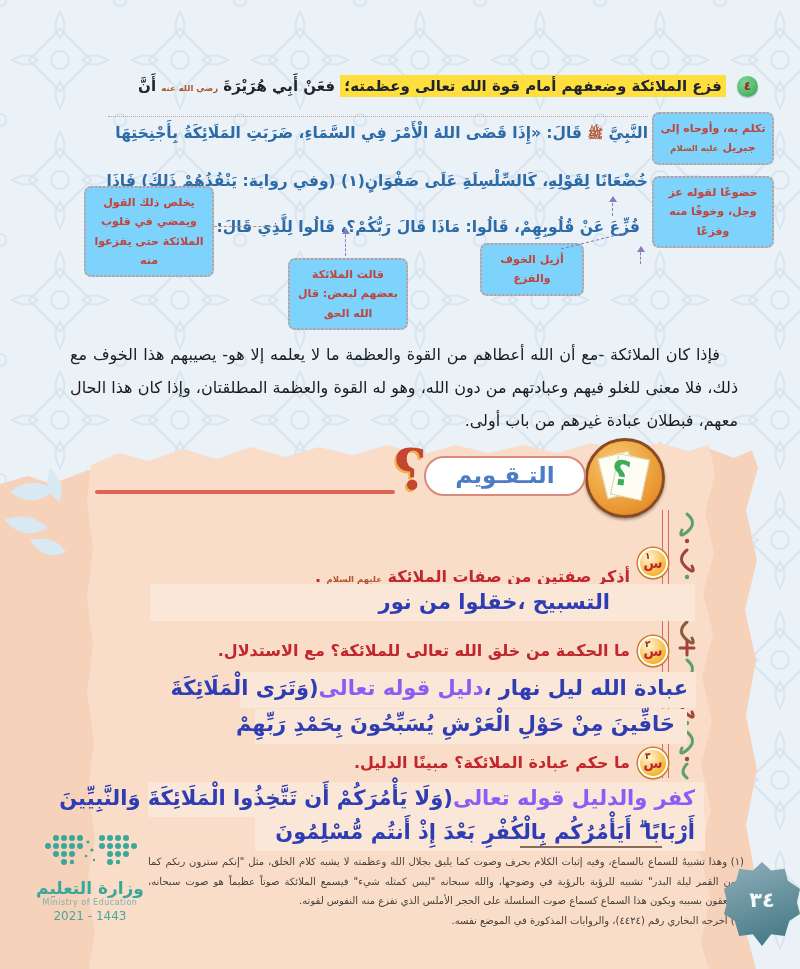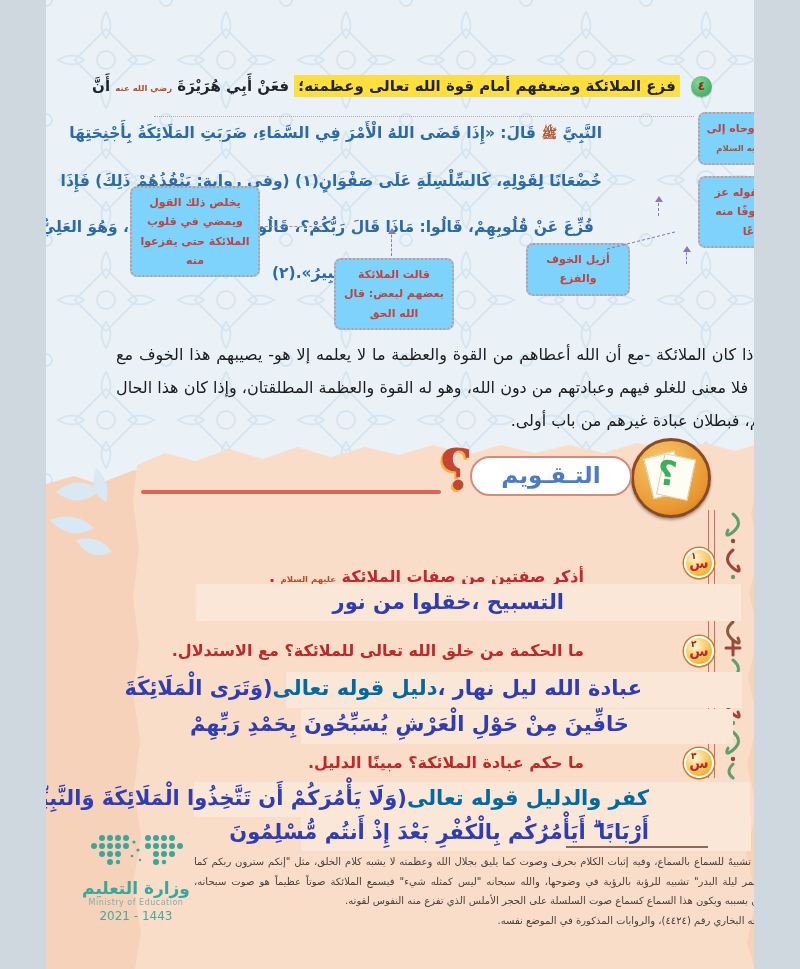--- a/index.html
+++ b/index.html
@@ -1,17 +1,17 @@
 <!DOCTYPE html>
 <html lang="ar"><head>
 <meta charset="utf-8">
 <style>
   html,body{margin:0;padding:0;background:#cfd8df;}
   .page{
-    position:relative;width:708px;height:969px;margin:0 auto;overflow:hidden;
+    position:relative;width:800px;height:969px;margin:0 auto;overflow:hidden;
     background:#eaf2f8;font-family:"DejaVu Sans",sans-serif;
   }
   .abs{position:absolute;}
   .rtl{direction:rtl;unicode-bidi:embed;}
   .nowrap{white-space:nowrap;}
 
   
   .bgpattern{position:absolute;left:0;top:0;}
 
   
@@ -117,21 +117,21 @@
   .qt3{top:753px;right:170px;}
 
   .band{background:#fbe7d7;}
   .band-a1{left:150px;top:584px;width:545px;height:37px;}
   .band-a2a{left:240px;top:672px;width:456px;height:36px;}
   .band-a2b{left:255px;top:709px;width:432px;height:35px;}
   .band-a3a{left:148px;top:782px;width:556px;height:35px;}
   .band-a3b{left:255px;top:817px;width:450px;height:34px;}
 
   .ans{font-size:21px;font-weight:bold;color:#2f3db4;text-align:left;}
-  .ans .grn{color:#0369a1;}
+  .ans .grn{color:#8b5cf6;}
   .an1{top:590px;right:190px;}
   .an2a{top:676px;right:112px;}
   .an2b{top:712px;right:125px;}
   .an3a{top:786px;right:105px;}
   .an3b{top:820px;right:105px;}
 
   
   .fn-rule{left:520px;top:846px;width:142px;height:1.5px;background:#8a6a58;}
   .footnotes{left:148px;top:852px;width:596px;direction:rtl;text-align:justify;
     font-size:10px;color:#46403a;line-height:1.95;}

